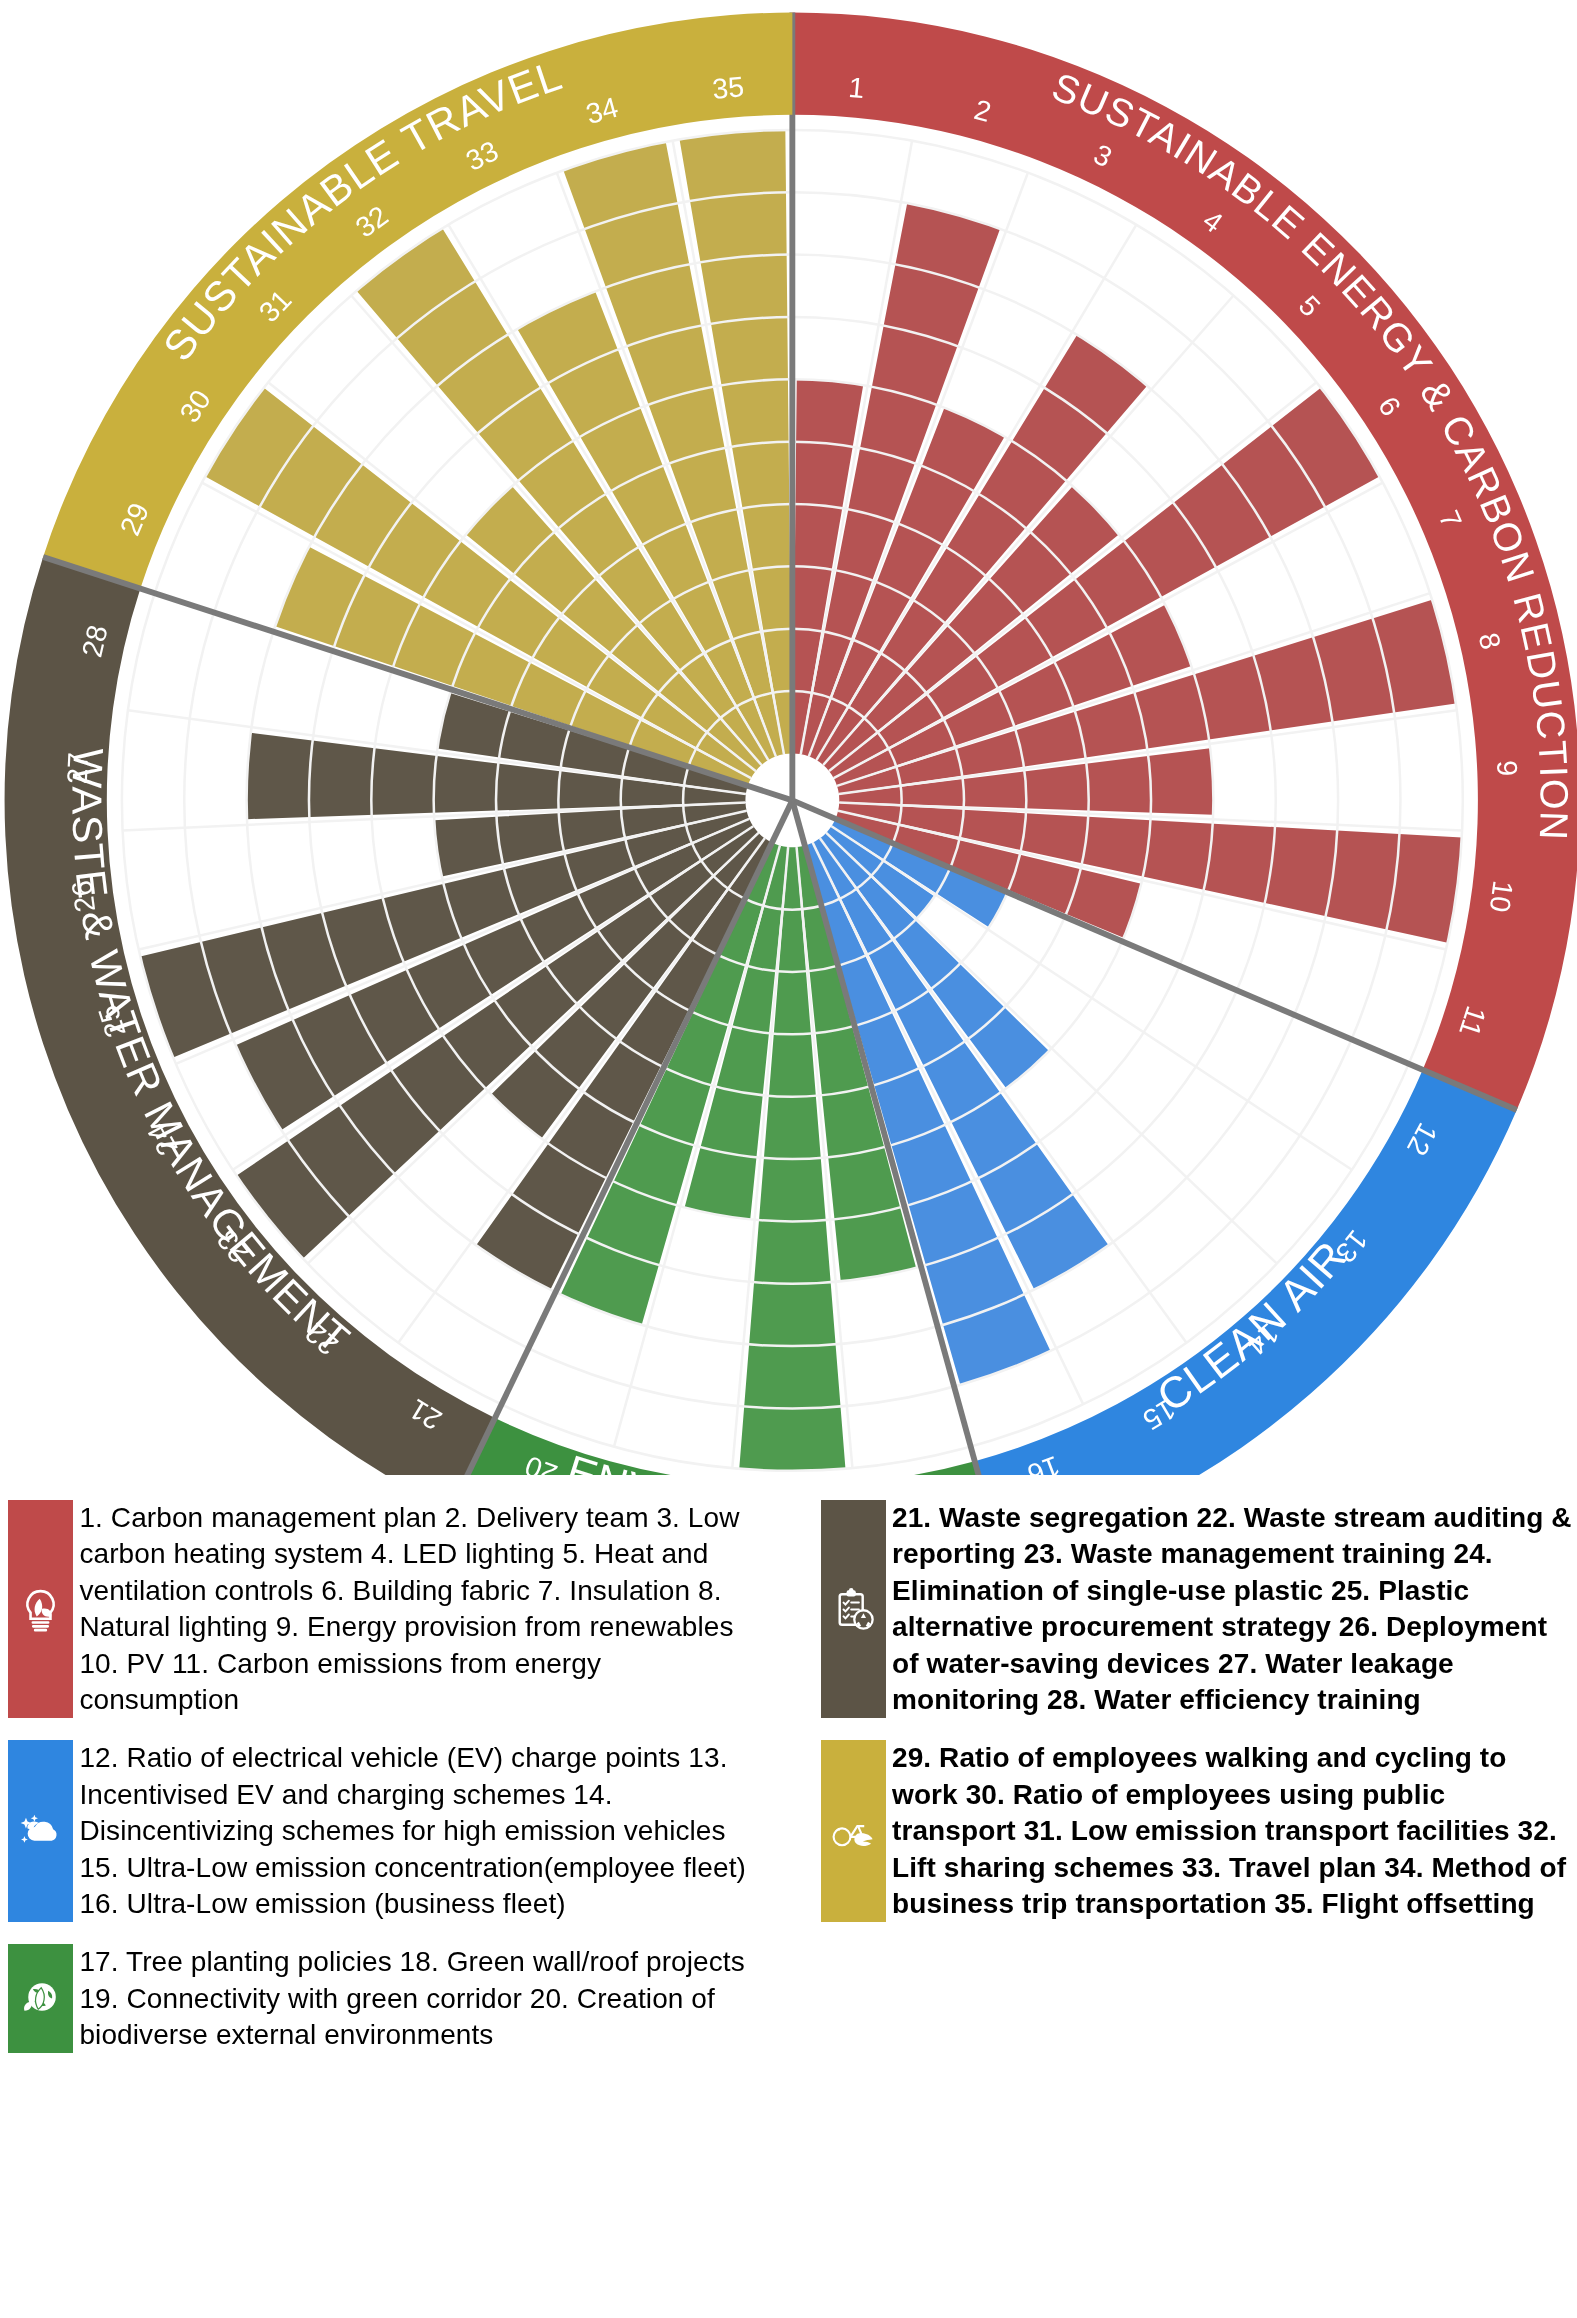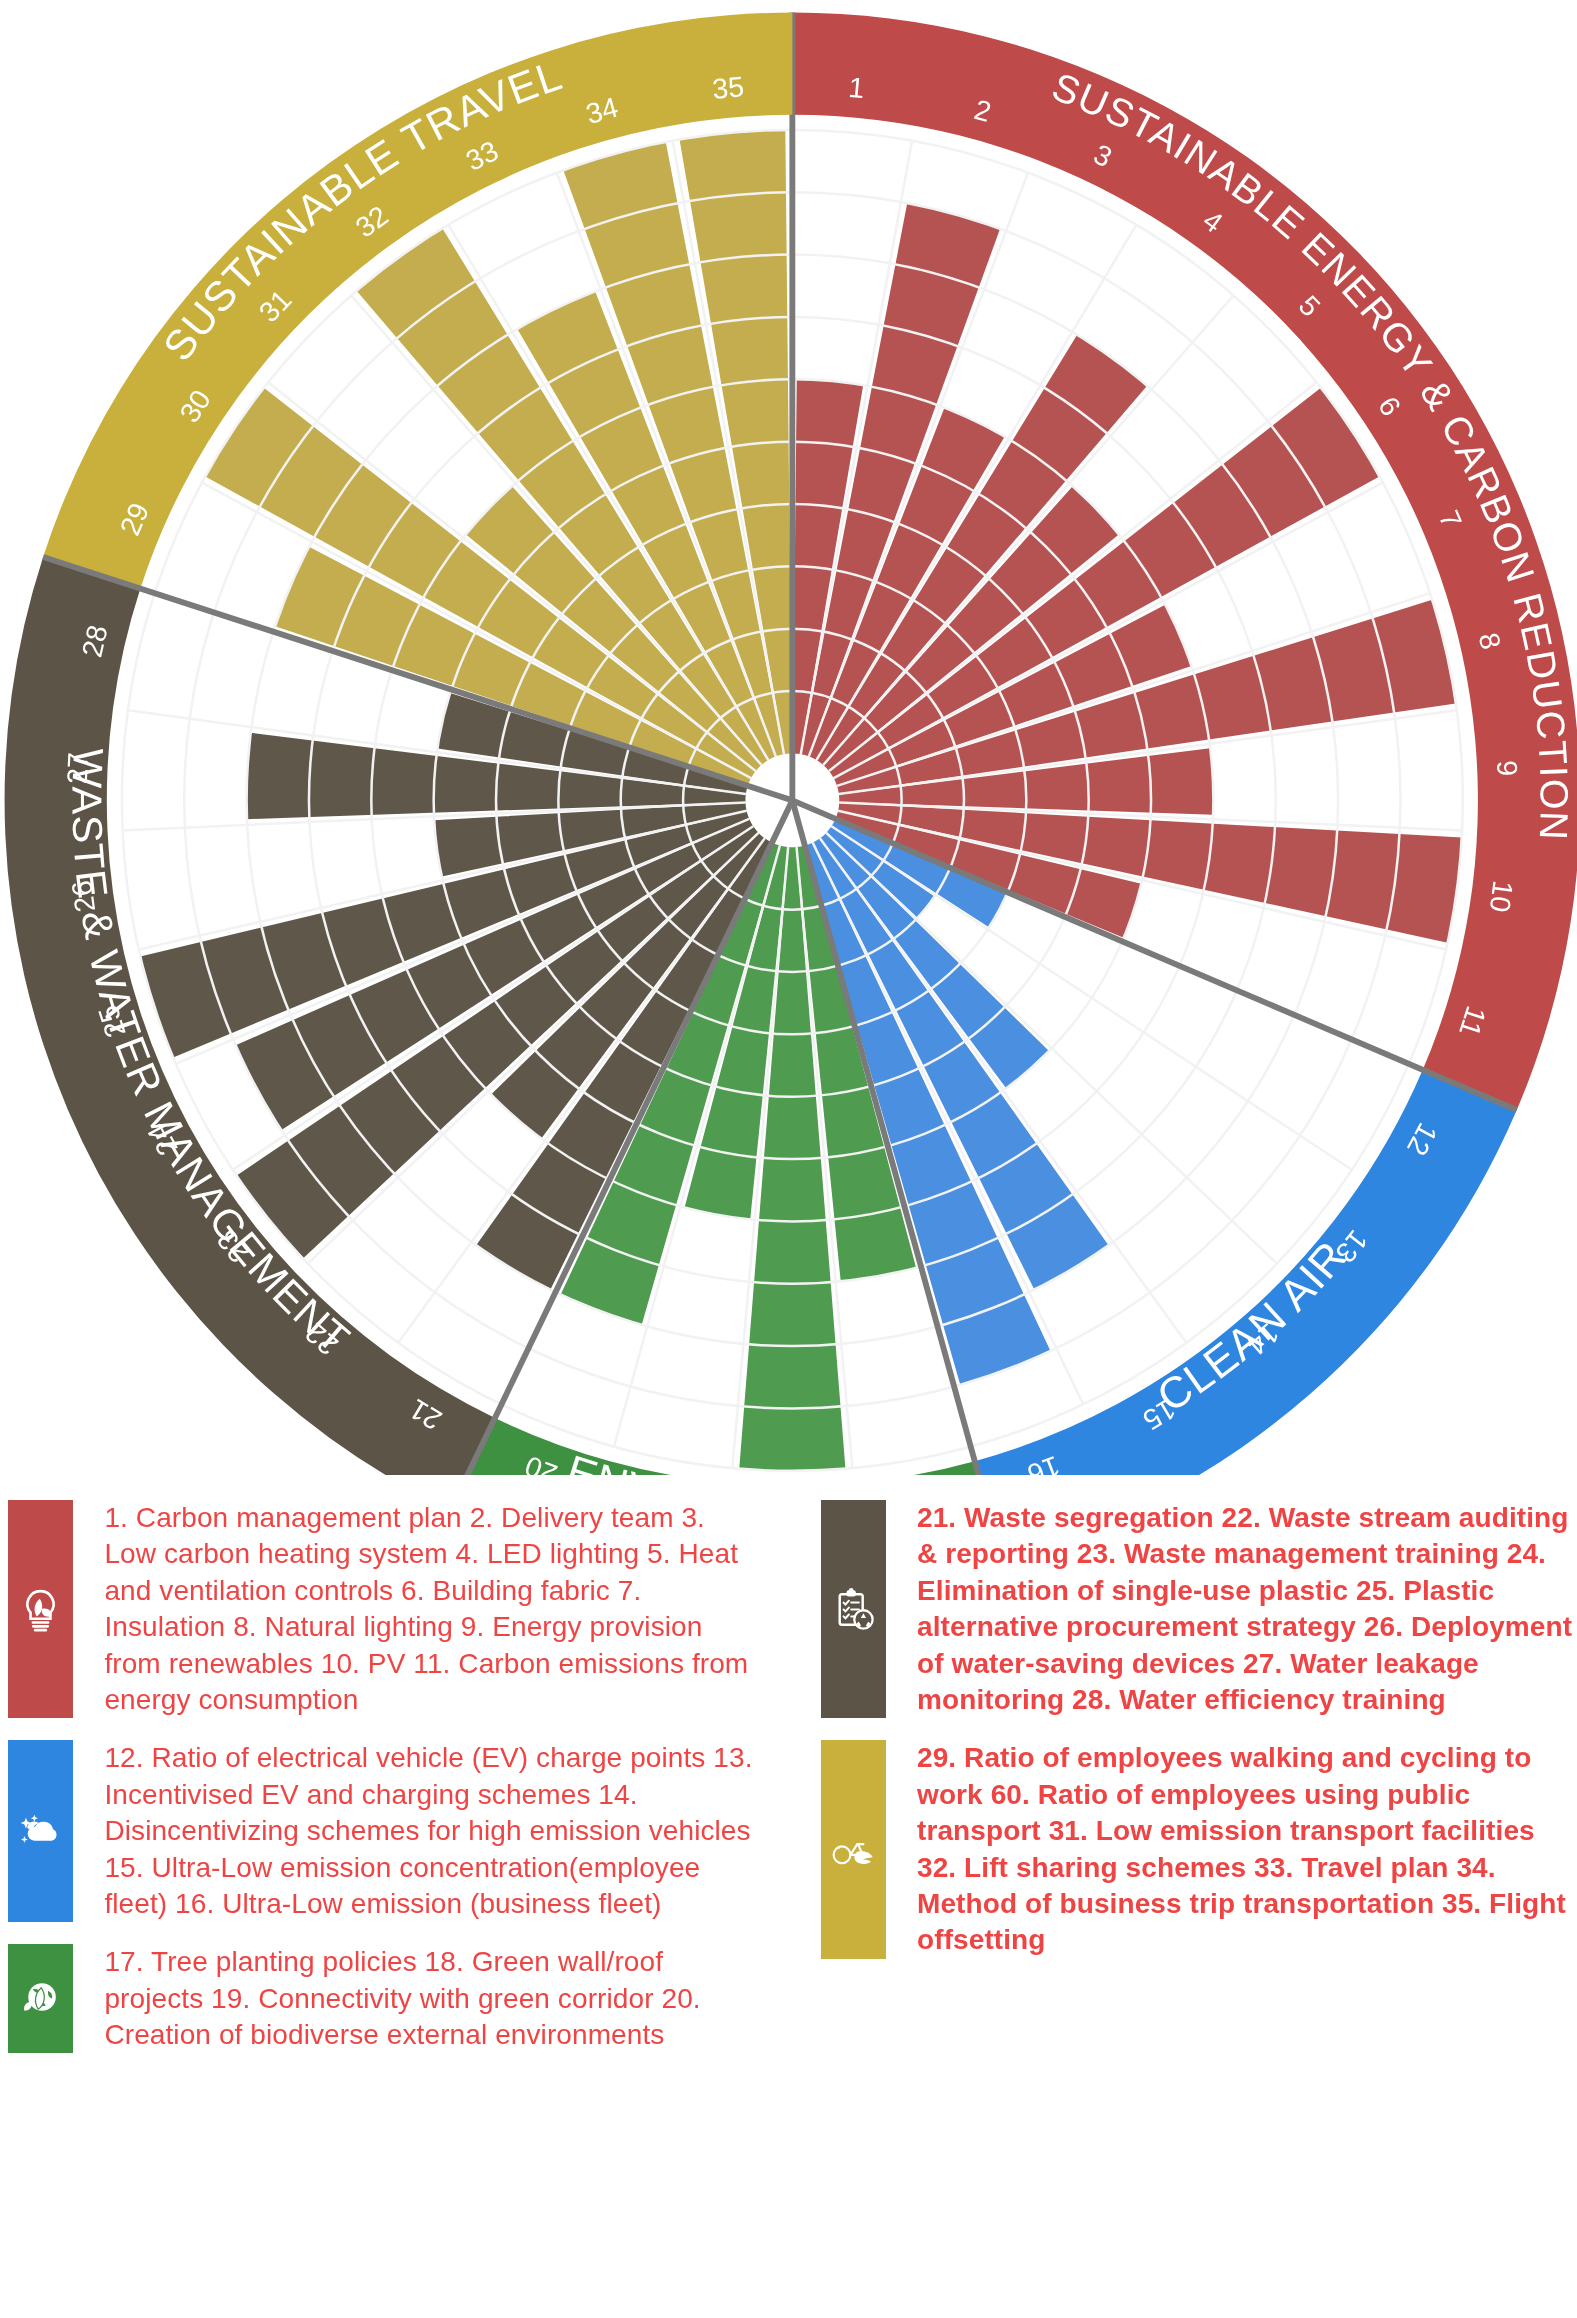--- a/index.html
+++ b/index.html
@@ -5,21 +5,21 @@
   html,body{margin:0;padding:0;background:#ffffff;}
   body{width:1578px;height:2319px;position:relative;font-family:"Liberation Sans",sans-serif;overflow:hidden;}
   #wheel{position:absolute;left:0;top:0;width:1578px;height:1475px;}
   #legend{position:absolute;left:0;top:1500px;width:1578px;height:818px;}
   .legend-col{position:absolute;width:754px;}
   .legend-col.left{left:8.4px;}
   .legend-col.right{left:821px;font-weight:bold;}
   .legend-row{display:flex;align-items:stretch;margin-bottom:22px;}
   .swatch{width:65px;flex:0 0 65px;display:flex;align-items:center;justify-content:center;}
   .swatch svg{width:49px;height:49px;}
-  .legend-text{flex:1;padding-left:31px;font-size:28px;line-height:1.30;color:#ef4444;
+  .legend-text{flex:1;padding-left:6px;font-size:28px;line-height:1.30;color:#000000;
                font-family:"Liberation Sans",sans-serif;align-self:center;letter-spacing:0.1px;}
   text{font-family:"Liberation Sans",sans-serif;}
 </style>
 </head>
 <body>
 
 <svg id="wheel" viewBox="0 0 1882 1760">
   <defs>
     <path id="arc-energy" d=""></path>
   </defs>
@@ -252,18 +252,18 @@
         <svg viewBox="0 0 64 64">
           <g fill="none" stroke="#fff" stroke-width="2.8">
             <circle cx="17" cy="39" r="11"></circle>
             <path d="M28 39 l9 -14 h9"></path>
             <path d="M28 39 h10 M38 25 l6 14"></path>
           </g>
           <path d="M9 30 a12 12 0 0 1 6 -3 l-1 4 Z" fill="#fff"></path>
           <path d="M40 50 c-8 -2 -9 -10 -3 -15 c9 -2 17 1 20 7 c-5 1 -9 1 -13 3 c5 0 8 1 11 3 c-5 3 -11 4 -15 2 Z" fill="#fff"></path>
         </svg>
       </div>
-      <div class="legend-text">29. Ratio of employees walking and cycling to work 60. Ratio of employees using public transport 31. Low emission transport facilities 32. Lift sharing schemes 33. Travel plan 34. Method of business trip transportation 35. Flight offsetting</div>
+      <div class="legend-text">29. Ratio of employees walking and cycling to work 30. Ratio of employees using public transport 31. Low emission transport facilities 32. Lift sharing schemes 33. Travel plan 34. Method of business trip transportation 35. Flight offsetting</div>
     </div>
 
   </div>
 </div>
 
 
 </body></html>

